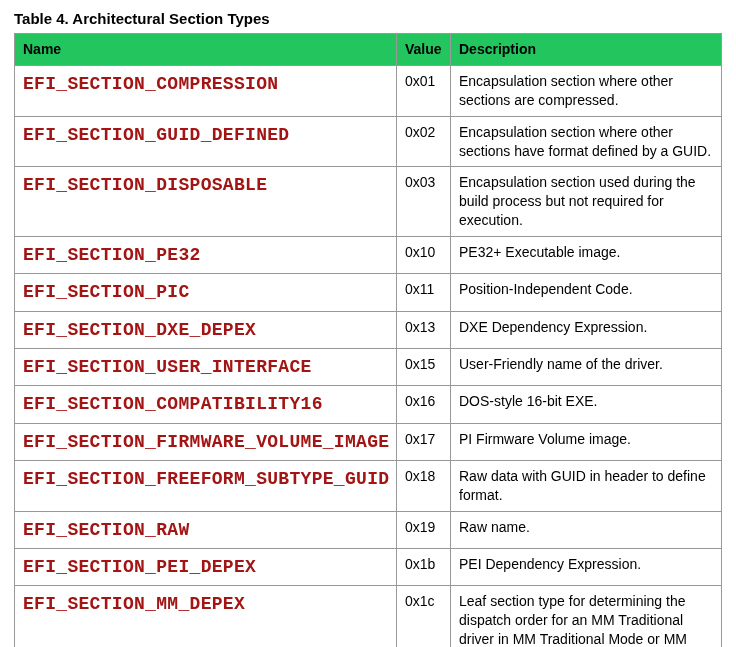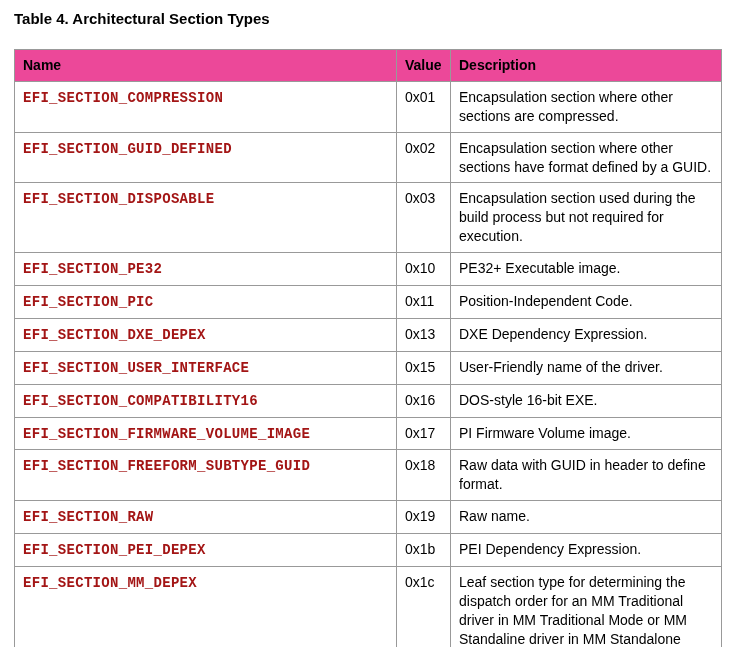--- a/index.html
+++ b/index.html
@@ -11,49 +11,49 @@
       font-family: Arial, Helvetica, sans-serif;
       background: #ffffff;
       padding: 10px 14px;
       width: 736px;
       position: relative;
     }
     .table-title {
       font-size: 15px;
       font-weight: bold;
       color: #000;
-      margin-bottom: 22px;
+      margin-bottom: 6px;
     }
     table {
       border-collapse: collapse;
       width: 100%;
       table-layout: fixed;
     }
     th, td {
       border: 1px solid #999;
       padding: 6px 8px;
       text-align: left;
       vertical-align: top;
       font-size: 14px;
       line-height: 1.35;
     }
     th {
       font-weight: bold;
       color: #000;
-      background: #ec4899;
+      background: #22c55e;
     }
     col.col-name { width: 382px; }
     col.col-value { width: 54px; }
     col.col-desc { width: auto; }
     .code-name {
       font-family: "Courier New", Courier, monospace;
       font-weight: bold;
       color: #a31515;
       letter-spacing: 0.3px;
-      font-size: 14px;
+      font-size: 18px;
     }
   </style>
 </head>
 <body>
 
 <div class="table-title">Table 4. Architectural Section Types</div>
 
 <table>
   <colgroup>
     <col class="col-name">

